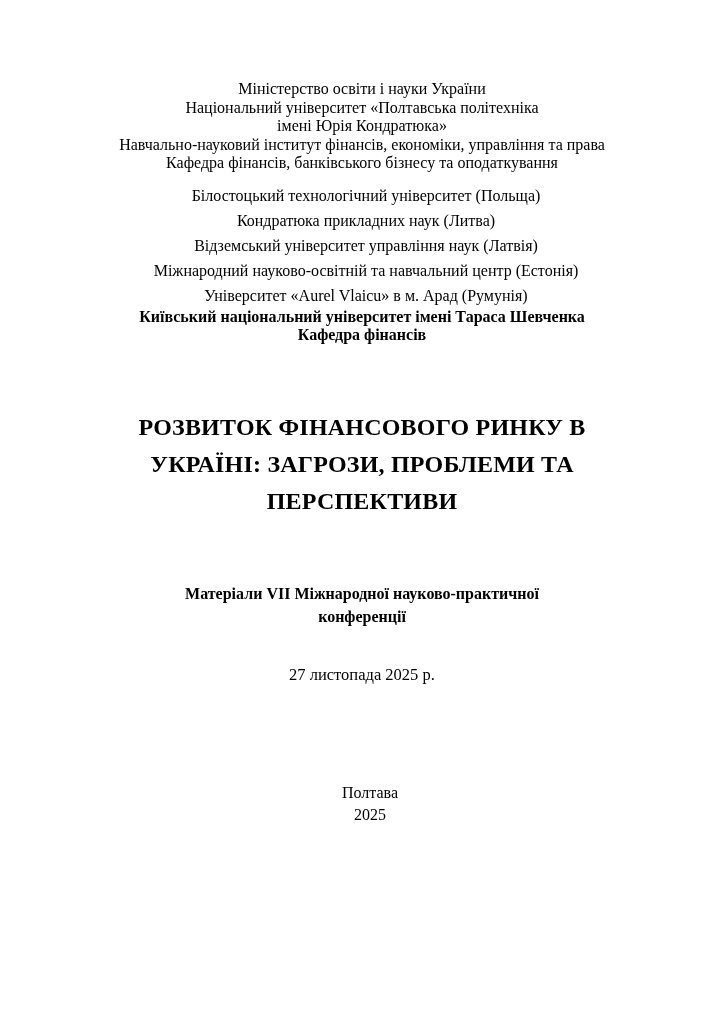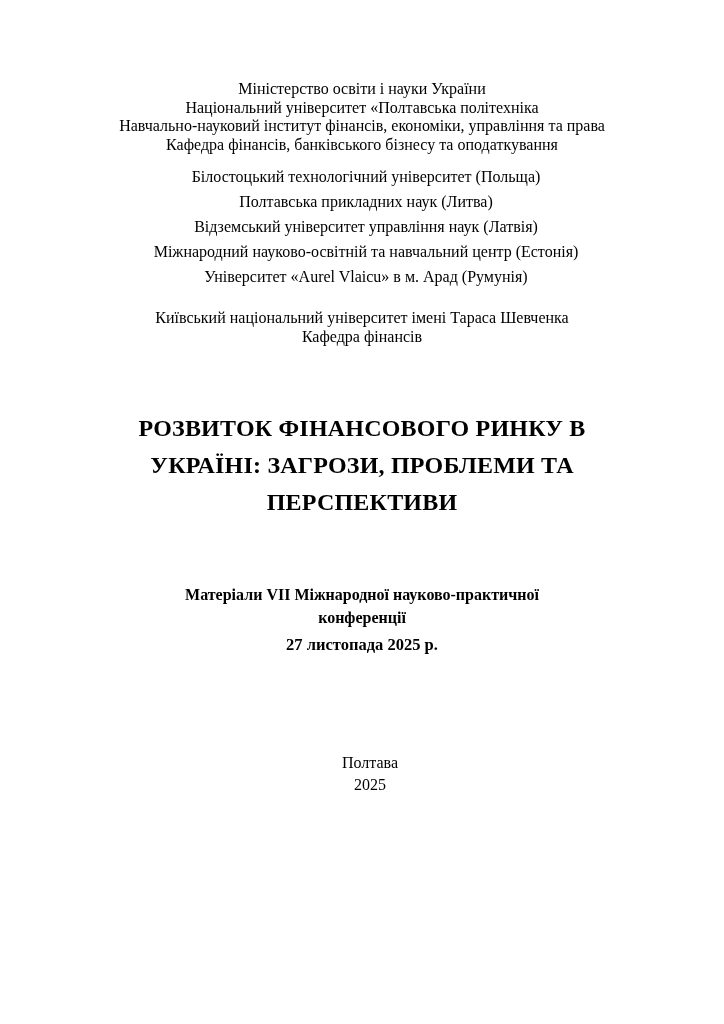--- a/index.html
+++ b/index.html
@@ -30,70 +30,71 @@
     margin-top: 10px;
   }
   .institution {
     font-size: 16px;
     line-height: 25px;
     font-weight: 400;
     white-space: nowrap;
     padding-left: 8px;
   }
   .institution-two-line {
-    margin-top: 20px;
+    margin-top: 0;
     font-size: 16px;
     line-height: 18.5px;
-    font-weight: 400;
+    font-weight: 700;
   }
   .institutions-bottom {
     margin-top: 10px;
   }
   .main-title {
     margin: 64px 40px 0 40px;
     font-size: 24px;
     line-height: 37px;
     font-weight: 700;
     letter-spacing: 0.2px;
   }
   .subtitle {
     margin-top: 62px;
     font-size: 16px;
     line-height: 23px;
     font-weight: 700;
   }
   .conf-date {
-    margin-top: 4px;
+    margin-top: 35px;
     font-size: 16.5px;
     line-height: 23px;
-    font-weight: 700;
+    font-weight: 400;
   }
   .imprint {
     margin-top: 96px;
     font-size: 16px;
     line-height: 22px;
     font-weight: 400;
     padding-left: 16px;
   }
 </style>
 </head>
 <body>
 
 <div class="page">
 
   <div class="header-block">
     <div>Міністерство освіти і науки України</div>
     <div>Національний університет «Полтавська політехніка</div>
+    <div>імені Юрія Кондратюка»</div>
     <div>Навчально-науковий інститут фінансів, економіки, управління та права</div>
     <div>Кафедра фінансів, банківського бізнесу та оподаткування</div>
   </div>
 
   <div class="institutions-top">
     <div class="institution">Білостоцький технологічний університет (Польща)</div>
-    <div class="institution">Полтавська прикладних наук (Литва)</div>
+    <div class="institution">Кондратюка прикладних наук (Литва)</div>
     <div class="institution">Відземський університет управління наук (Латвія)</div>
     <div class="institution">Міжнародний науково-освітній та навчальний центр (Естонія)</div>
     <div class="institution">Університет «Aurel Vlaicu» в м. Арад (Румунія)</div>
   </div>
 
   <div class="institution-two-line">
     <div>Київський національний університет імені Тараса Шевченка</div>
     <div>Кафедра фінансів</div>
   </div>
 

